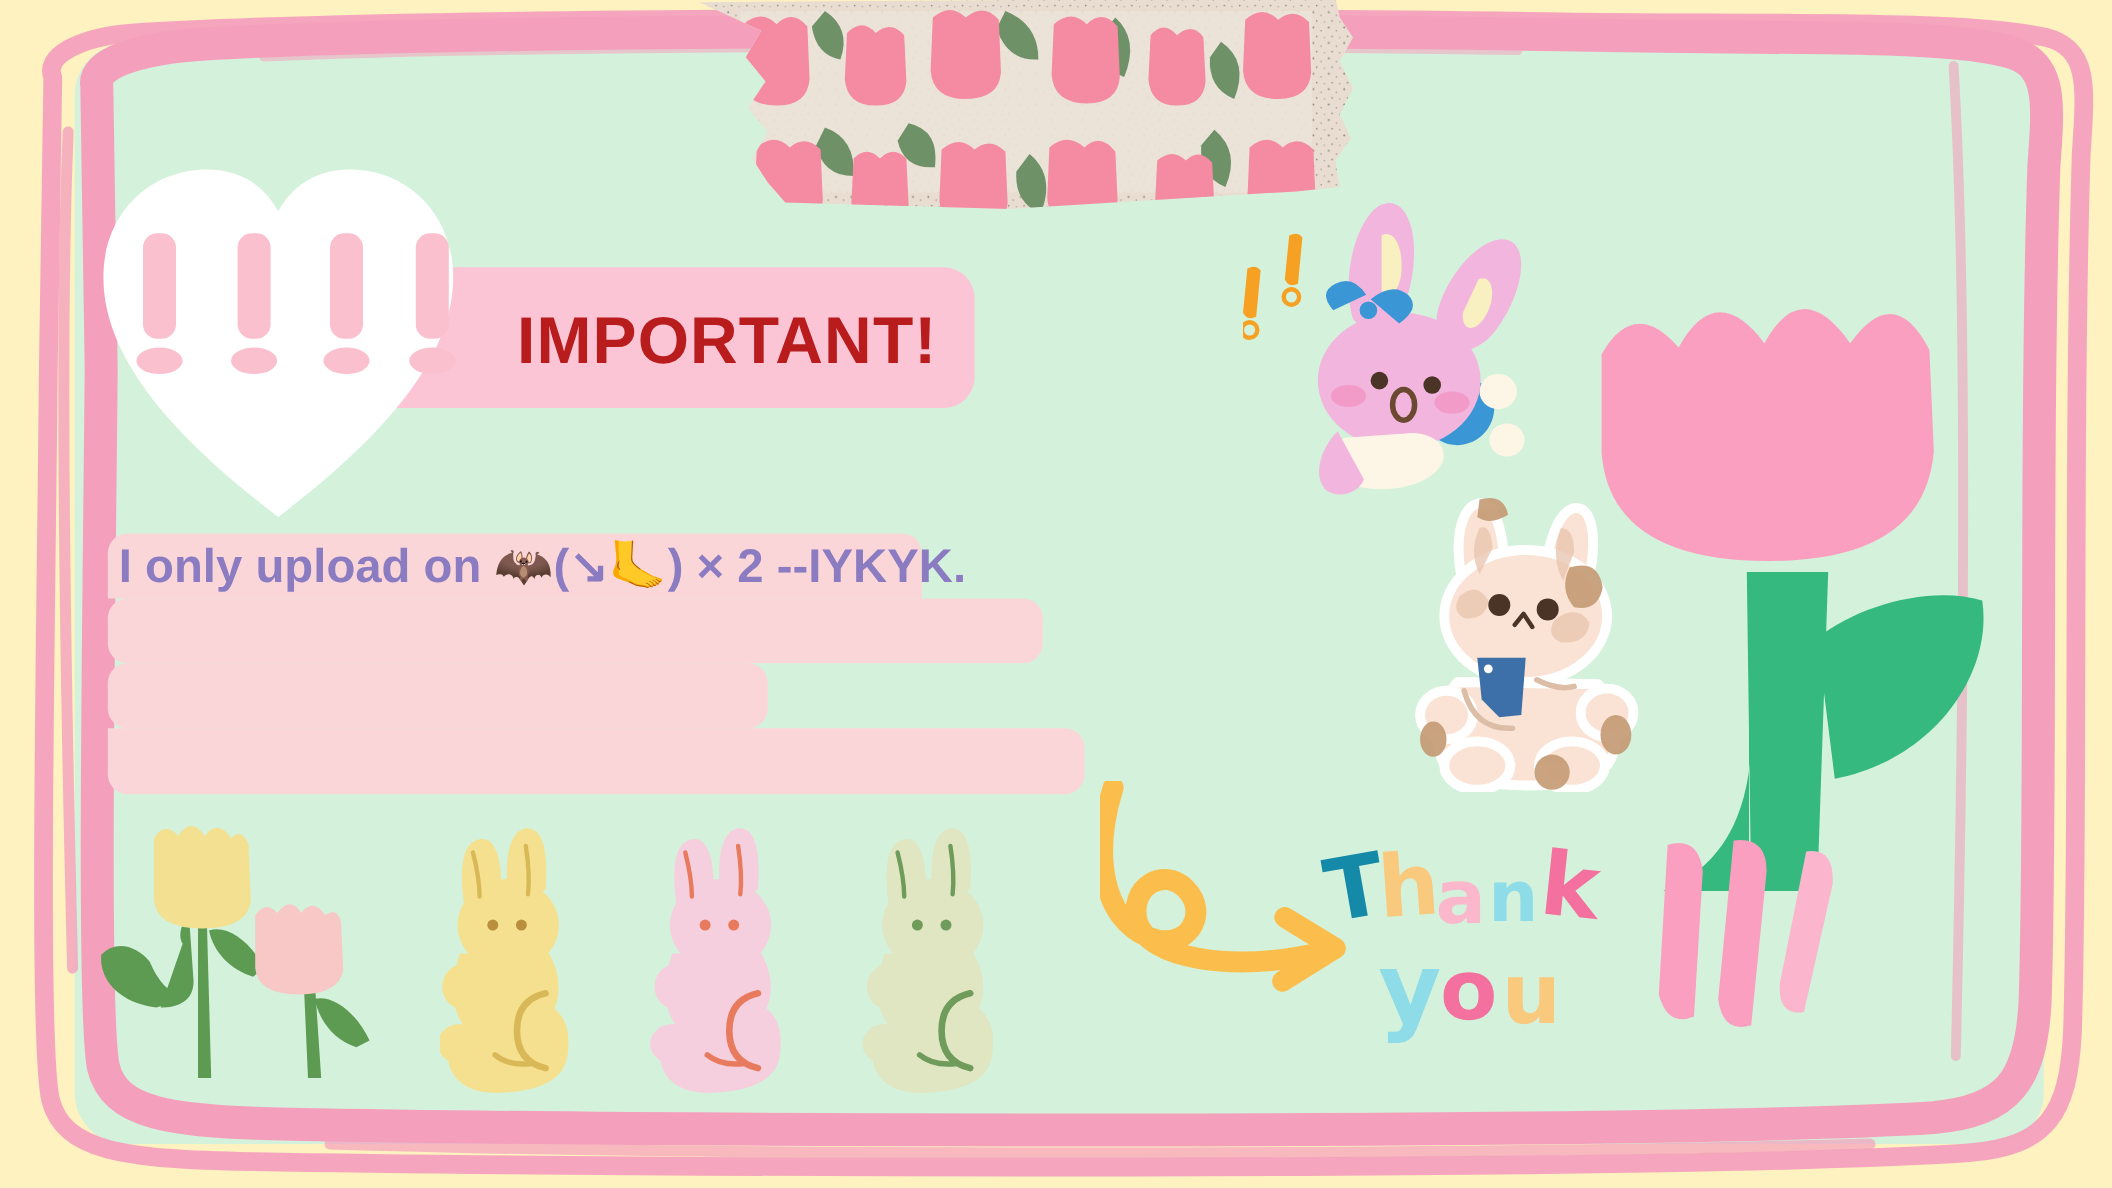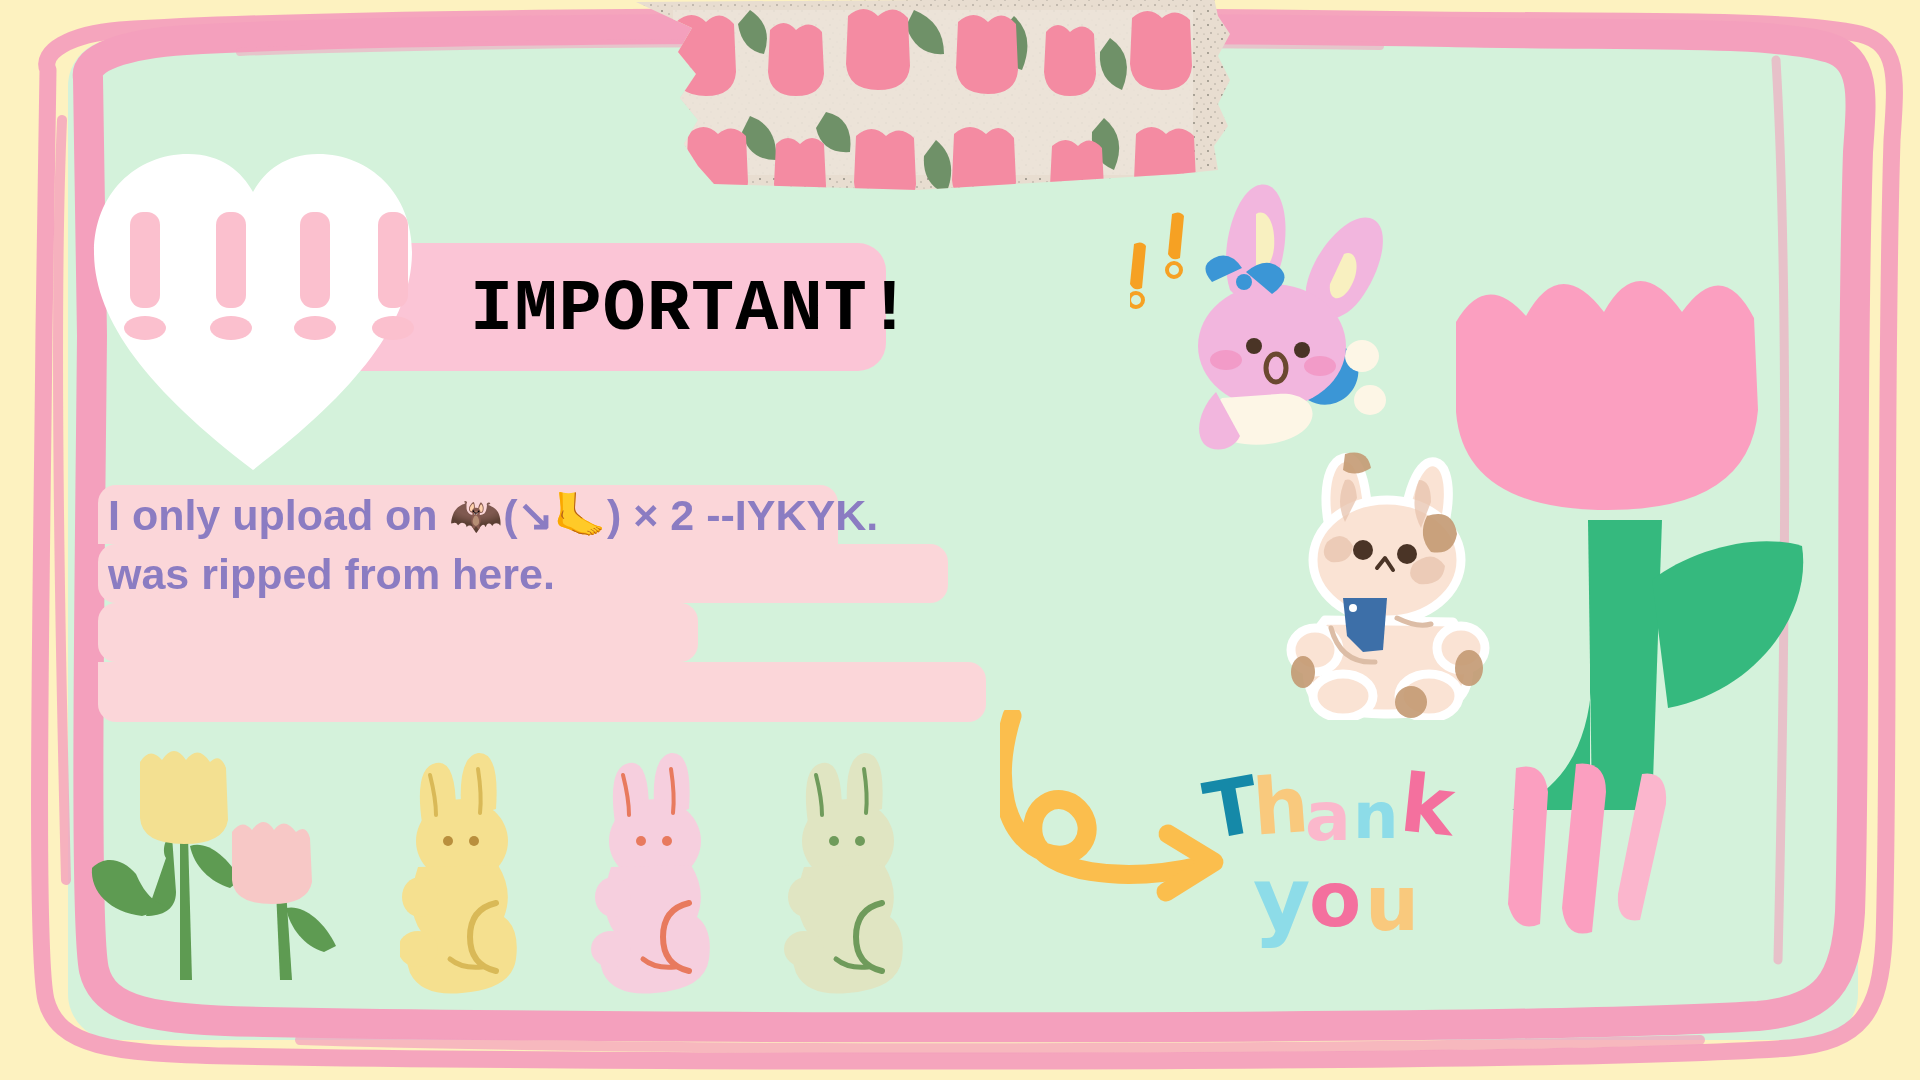--- a/index.html
+++ b/index.html
@@ -43,25 +43,25 @@
     left: 262px; top: 243px;
     width: 624px; height: 128px;
     background: #fbc5d6;
     border-radius: 0 28px 28px 0;
     z-index: 3;
   }
   .title-text {
     position: absolute;
     left: 470px; top: 258px;
     z-index: 5;
-    font-size: 72px;
+    font-size: 60px;
     font-weight: 700;
     letter-spacing: 1px;
-    color: #000000;
-    font-family: Liberation Mono, monospace;
+    color: #b91c1c;
+    font-family: Liberation Sans, sans-serif;
     line-height: 104px;
   }
 
   
   .body-block {
     position: absolute;
     left: 98px; top: 485px;
     z-index: 5;
     font-size: 43px;
     font-weight: 700;
@@ -206,21 +206,20 @@
   <div class="title-band"></div>
   <div class="title-text">IMPORTANT!</div>
 
   <div class="line-bg" style="top:485px; width:740px; height:59px; border-radius:18px 18px 0 0;"></div>
   <div class="line-bg" style="top:544px; width:850px; height:59px;"></div>
   <div class="line-bg" style="top:603px; width:600px; height:59px;"></div>
   <div class="line-bg" style="top:662px; width:888px; height:60px; border-radius:0 18px 18px 18px;"></div>
 
   <div class="body-block">
     <span class="line">I only upload on 🦇(↘🦶) × 2 --IYKYK.</span>
-    <span class="line">was ripped from here.</span>
   </div>
 
   <svg class="small-tulips" viewBox="0 0 330 250">
 
     <g>
       <path d="M 86 118 C 82 112 84 98 92 96 L 96 152 C 96 170 82 176 66 176 L 66 176 Z" fill="#5e9b52"></path>
       <path d="M 100 96 L 108 96 L 112 240 L 100 240 Z" fill="#5e9b52"></path>
       <path d="M 110 106 C 126 100 148 116 160 140 L 150 148 C 130 142 114 126 110 106 Z" fill="#5e9b52"></path>
       <path d="M 12 128 C 26 114 44 120 56 134 C 64 152 72 162 90 168 L 62 176 C 30 172 10 152 12 128 Z" fill="#5e9b52"></path>
       <path d="M 60 22 q 10 -16 22 -2 q 12 -18 24 0 q 12 -16 24 2 q 10 -10 16 6 l 2 52 q -4 24 -44 24 q -42 0 -44 -26 Z" fill="#f3e091"></path>

